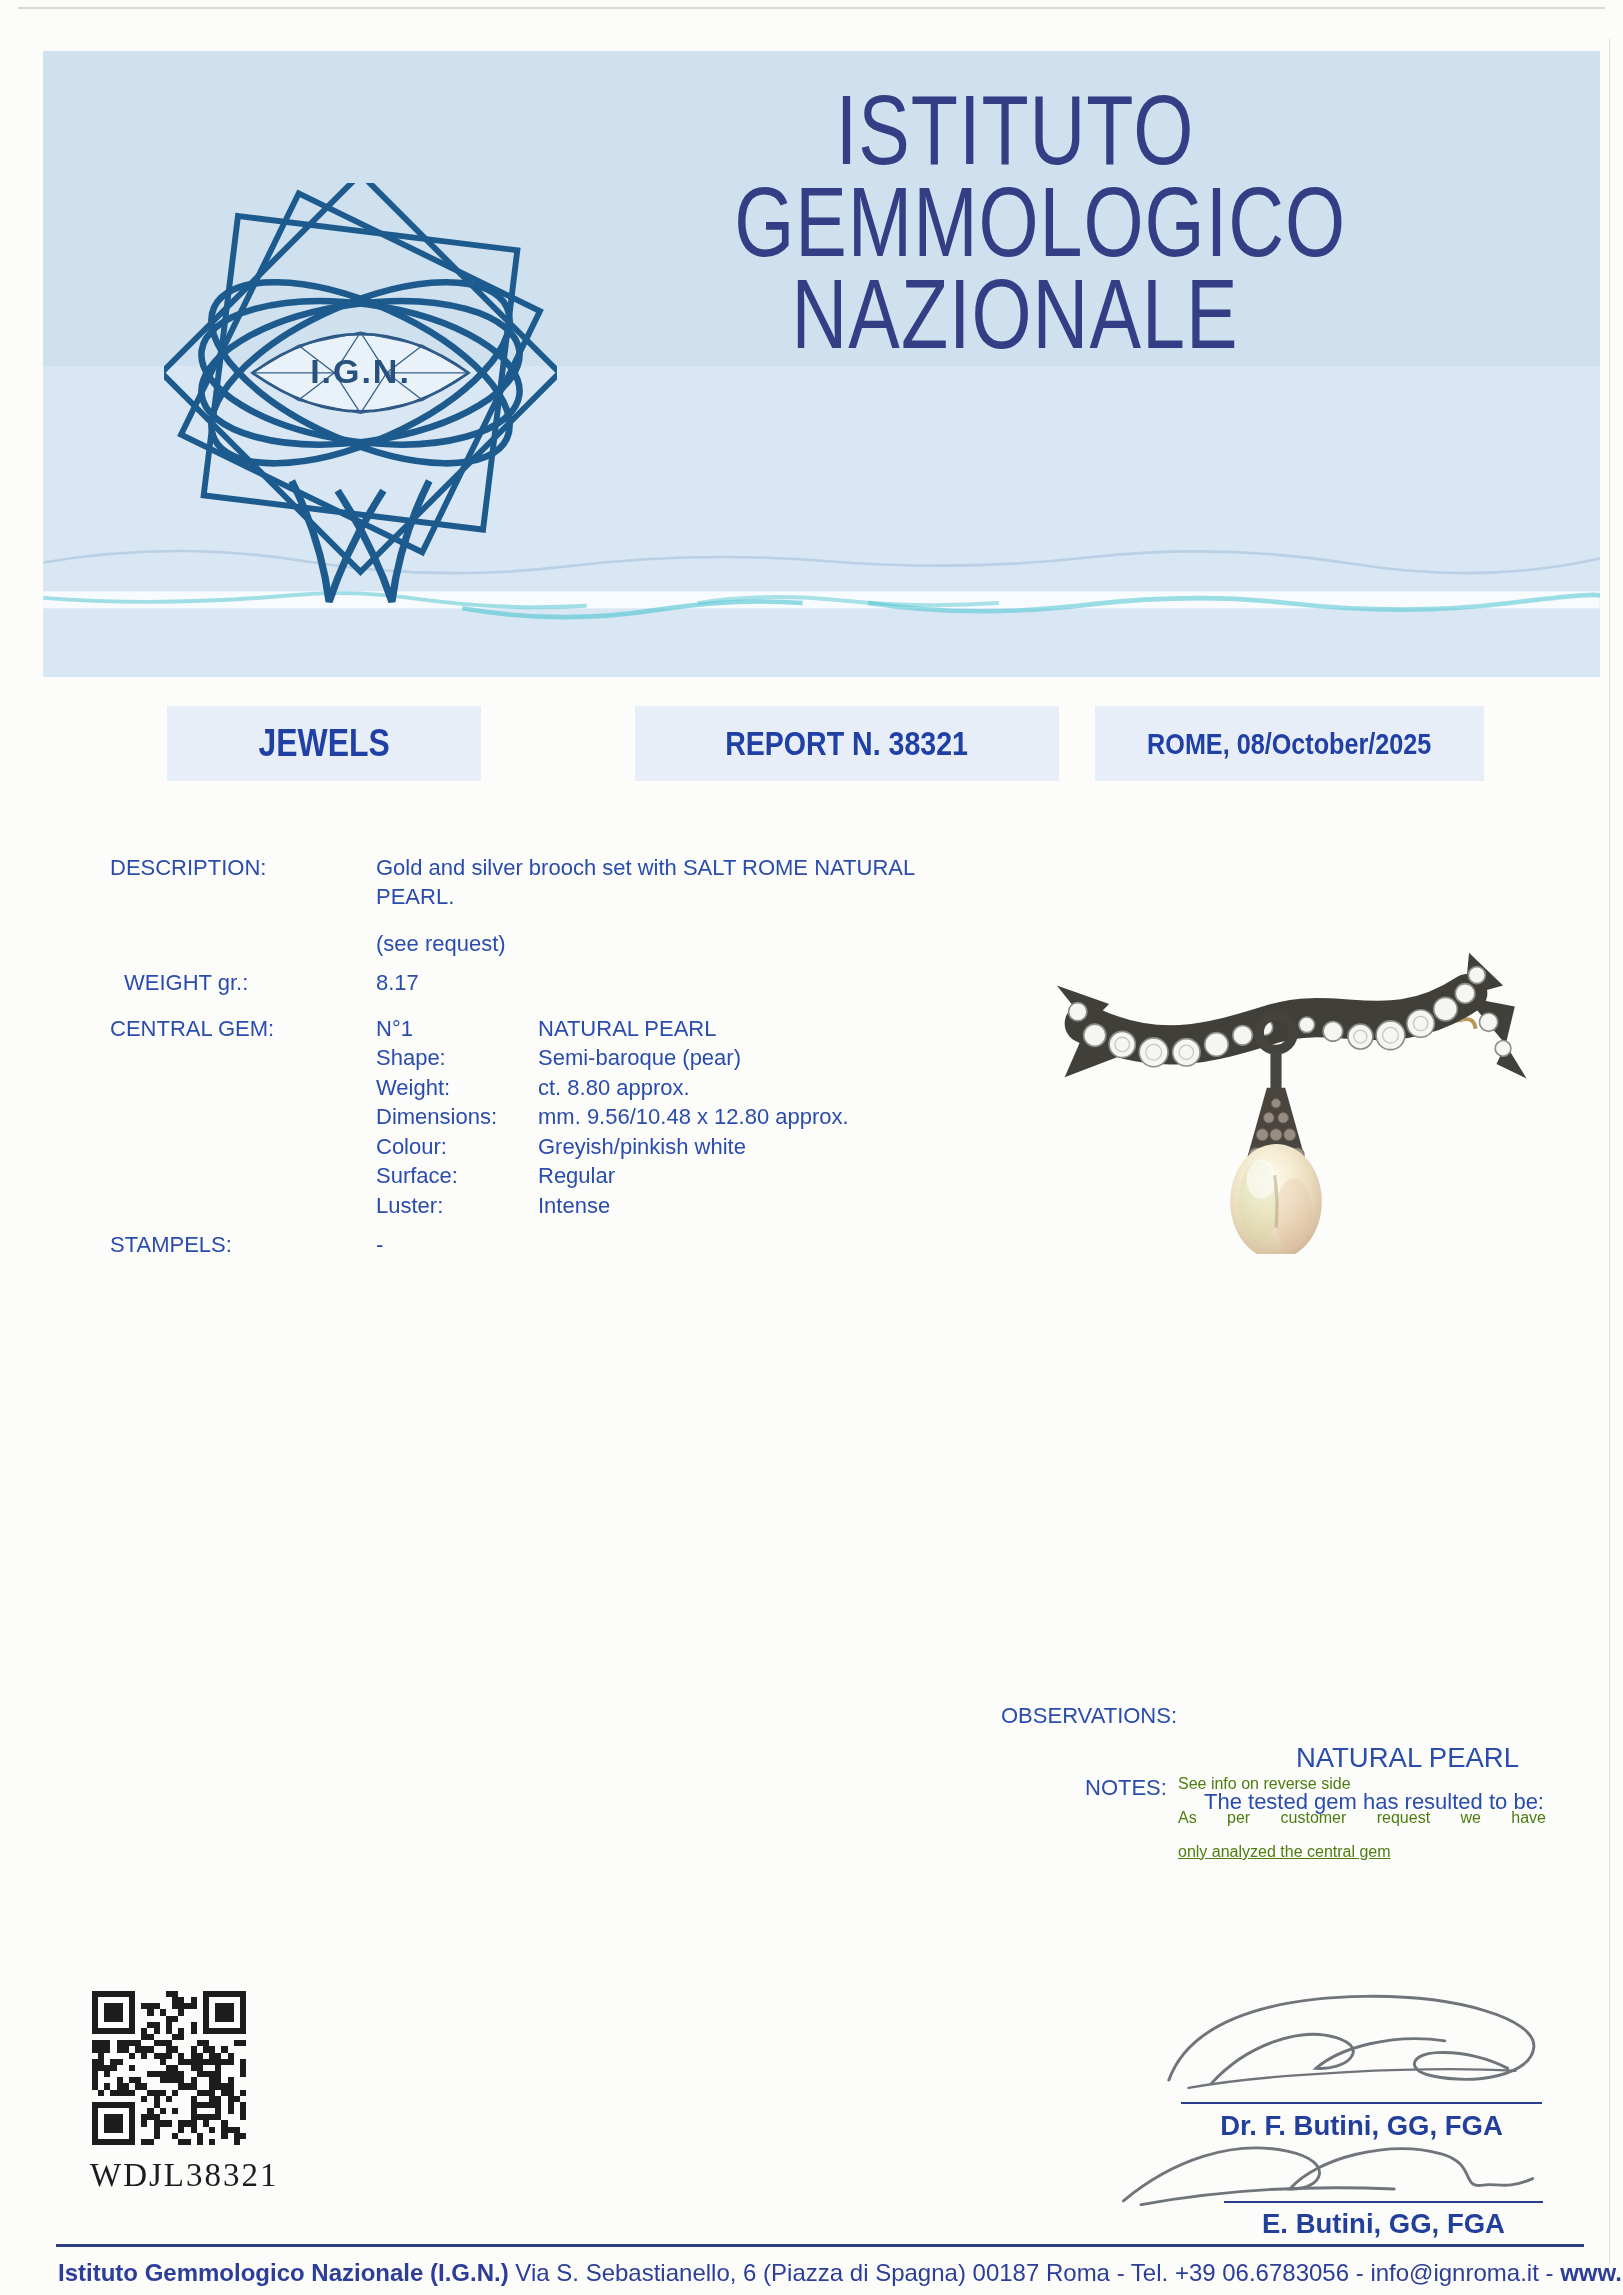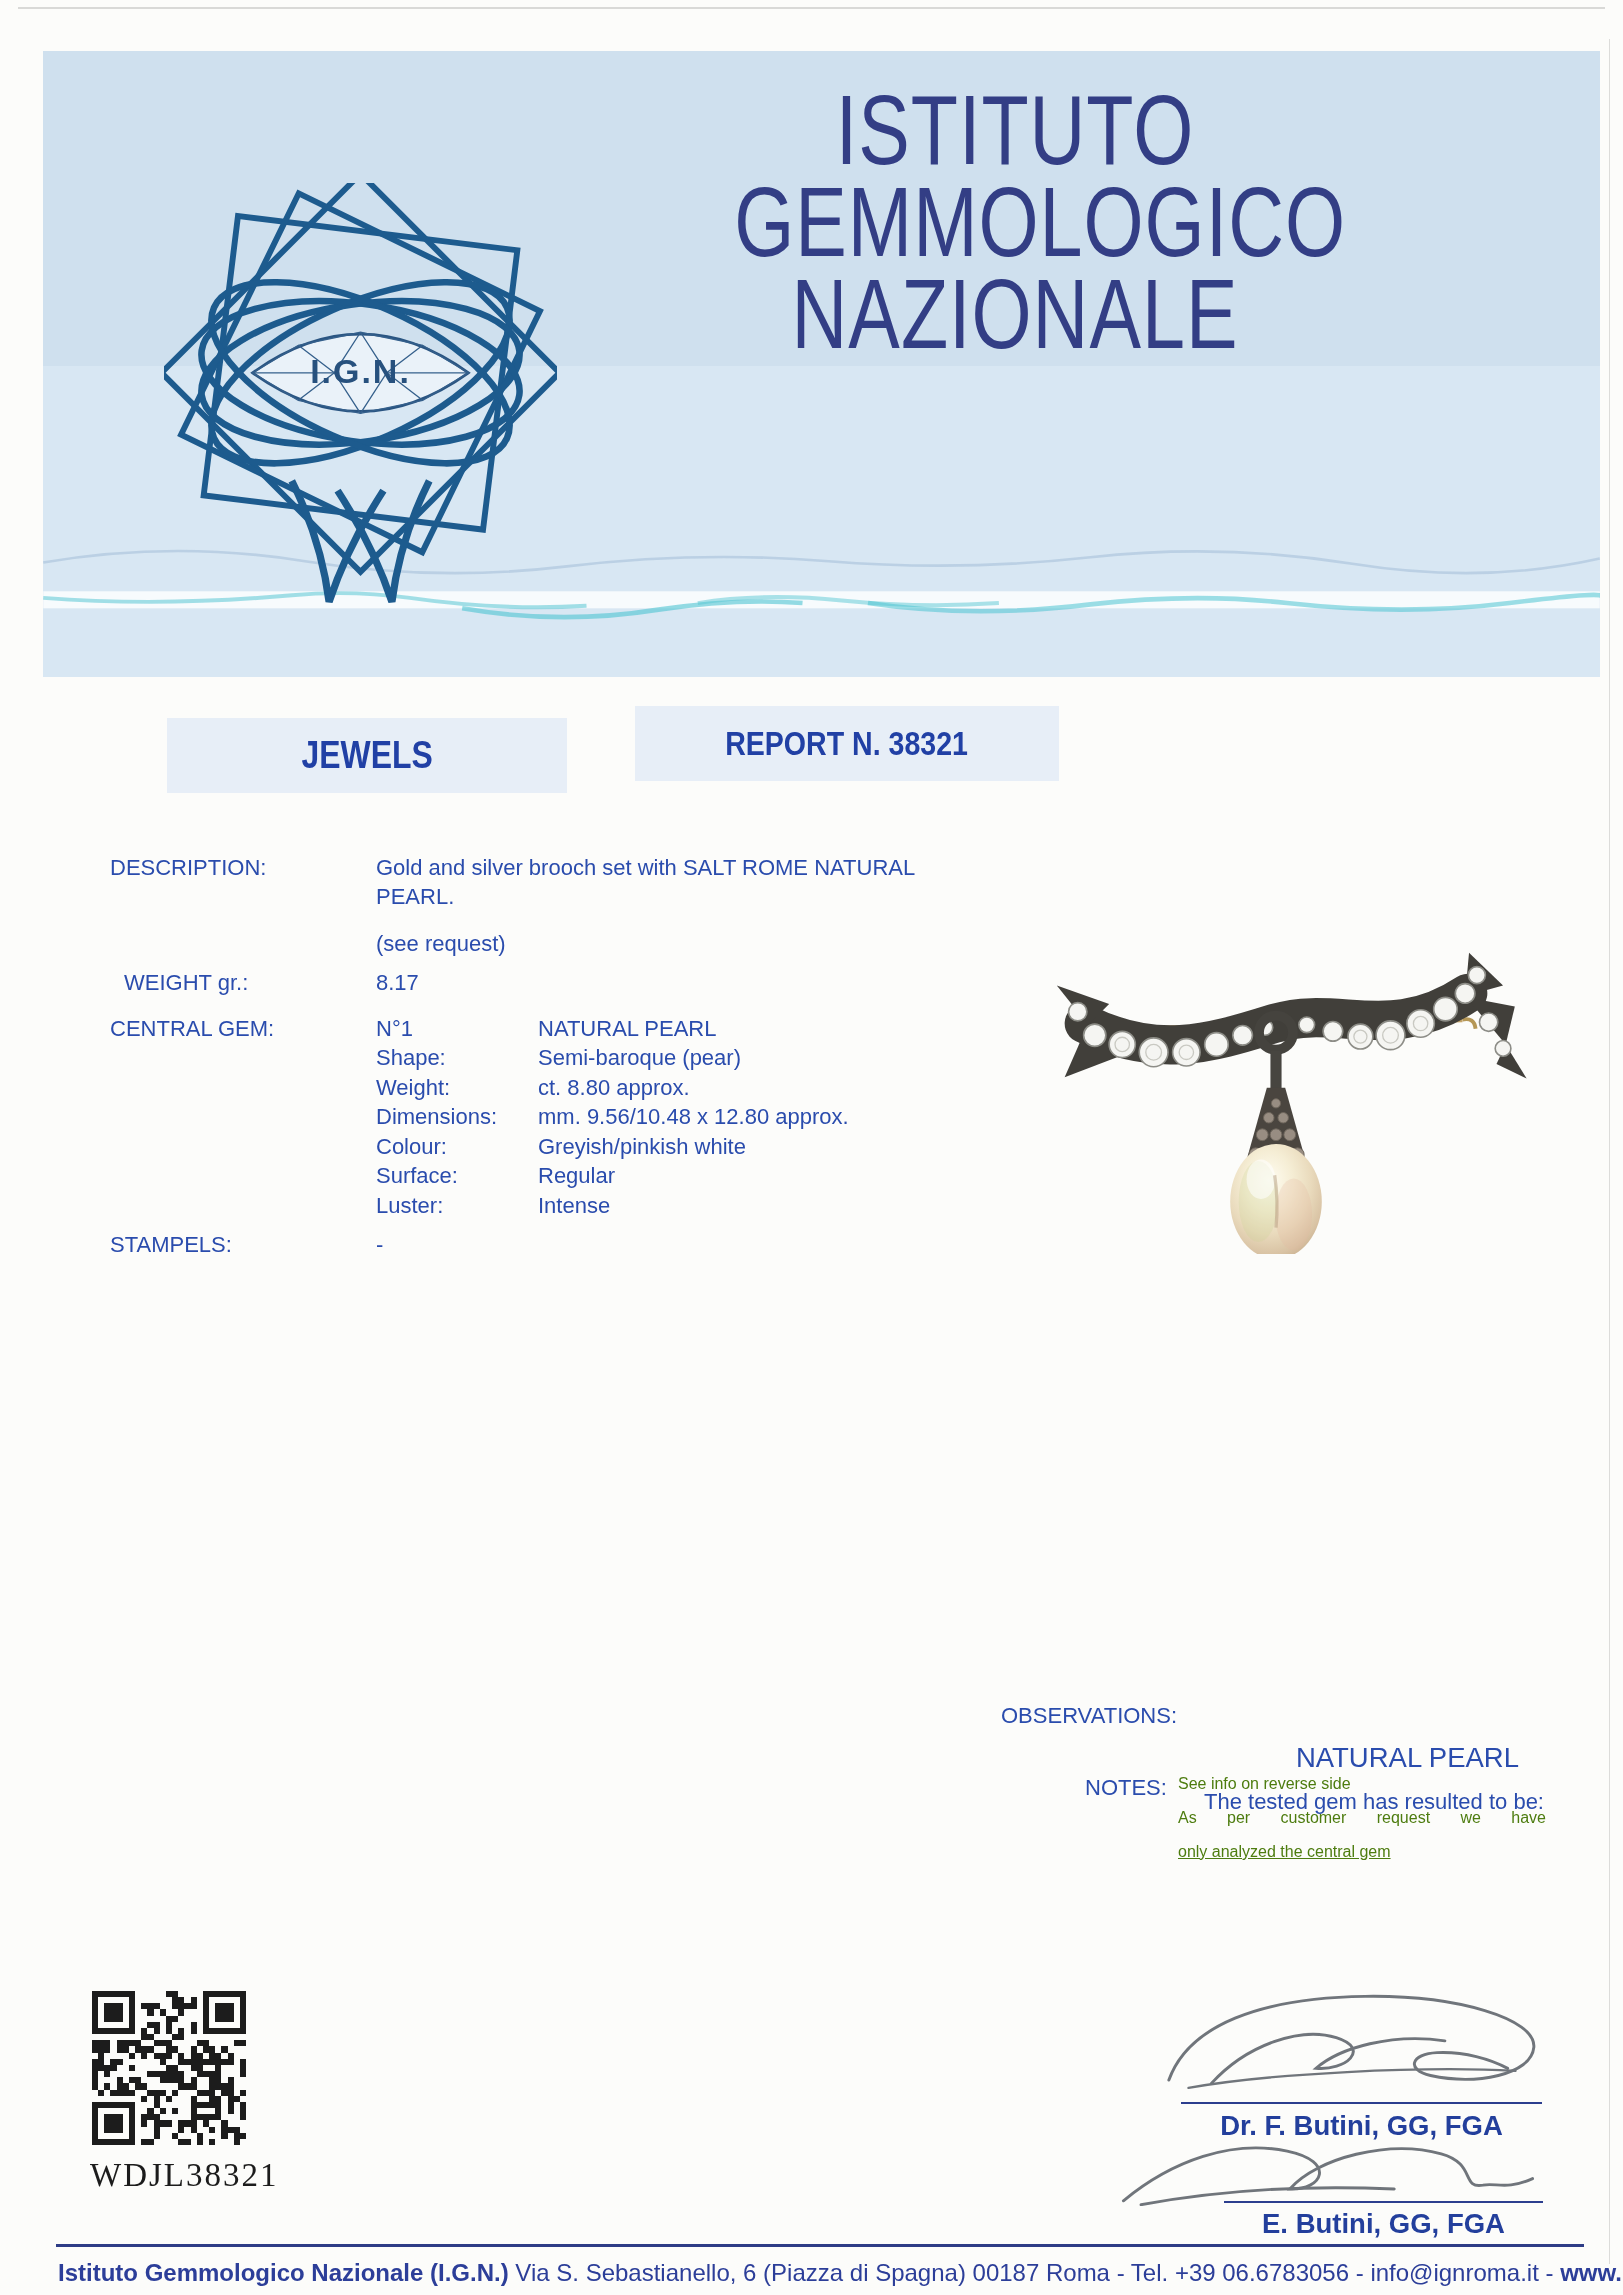--- a/index.html
+++ b/index.html
@@ -79,25 +79,28 @@
       <text x="0" y="16" text-anchor="middle" font-family="Liberation Sans, sans-serif" font-size="52" font-weight="700" fill="#27517e" letter-spacing="3">I.G.N.</text>
     </g>
   </svg>
 
   <div class="title">
     <div>ISTITUTO</div>
     <div>GEMMOLOGICO</div>
     <div>NAZIONALE</div>
   </div>
 
-  <div class="bbox" style="left:167px;width:400px;margin-top:12px;">
+  <div class="bbox" style="left:167px;width:314px;">
     <span style="font-size:38px;">JEWELS</span>
   </div>
   <div class="bbox" style="left:635px;width:424px;">
     <span style="font-size:34px;">REPORT N. 38321</span>
+  </div>
+  <div class="bbox" style="left:1095px;width:389px;">
+    <span style="font-size:30px;">ROME, 08/October/2025</span>
   </div>
 
   <div class="lbl" style="left:110px;top:855px;">DESCRIPTION:</div>
   <div class="val" style="left:376px;top:855px;">Gold and silver brooch set with SALT ROME NATURAL</div>
   <div class="val" style="left:376px;top:884px;">PEARL.</div>
   <div class="val" style="left:376px;top:931px;">(see request)</div>
 
   <div class="lbl" style="left:124px;top:970px;">WEIGHT gr.:</div>
   <div class="val" style="left:376px;top:970px;">8.17</div>
 

